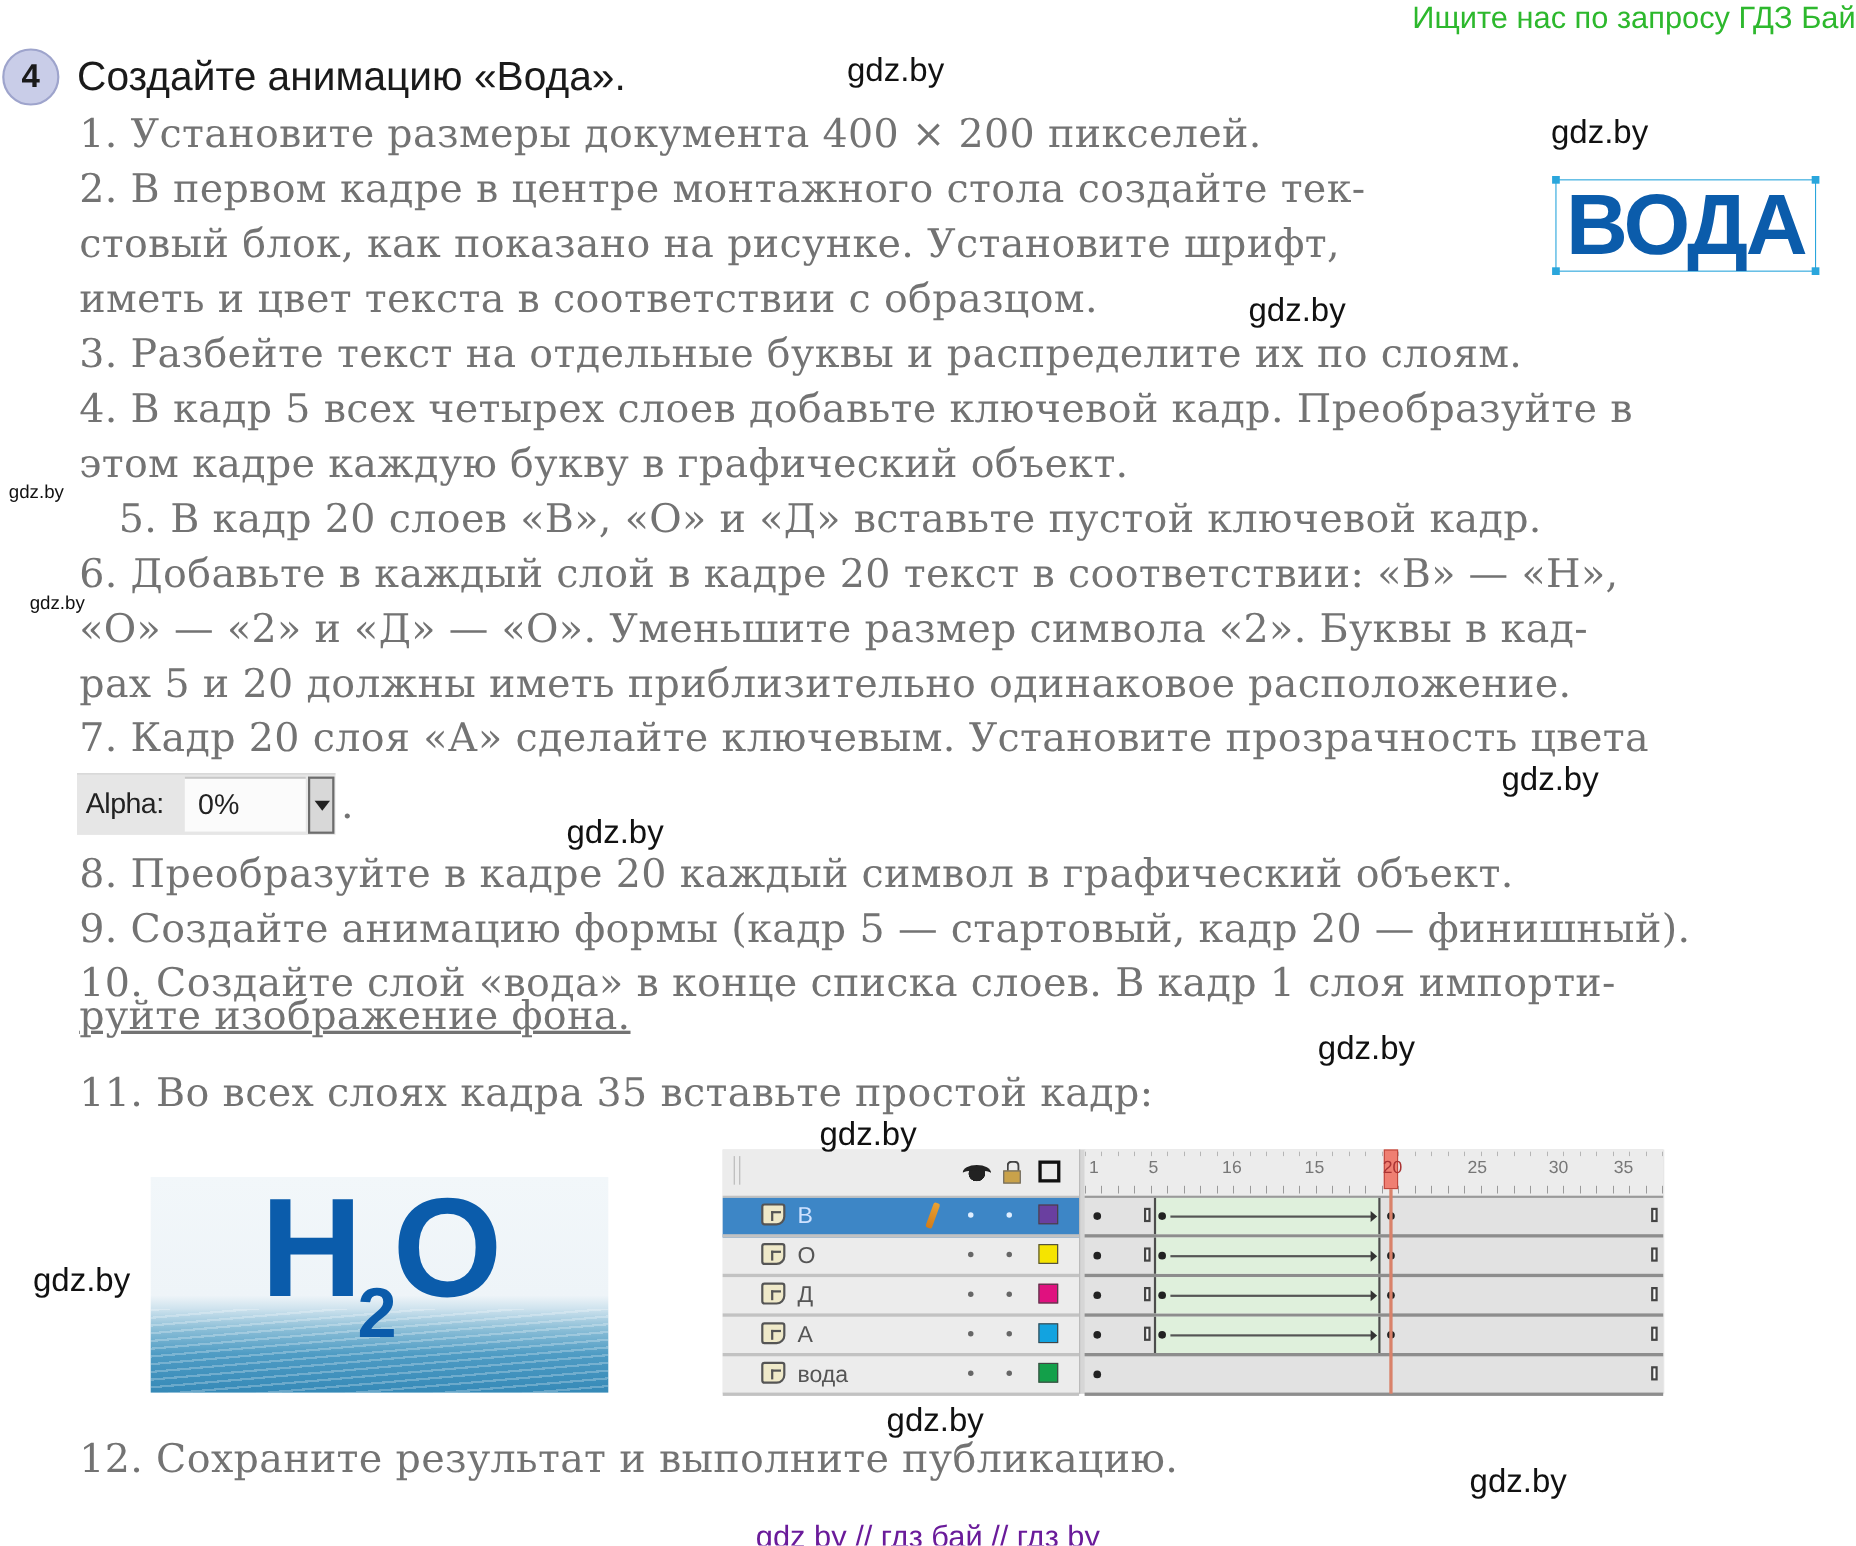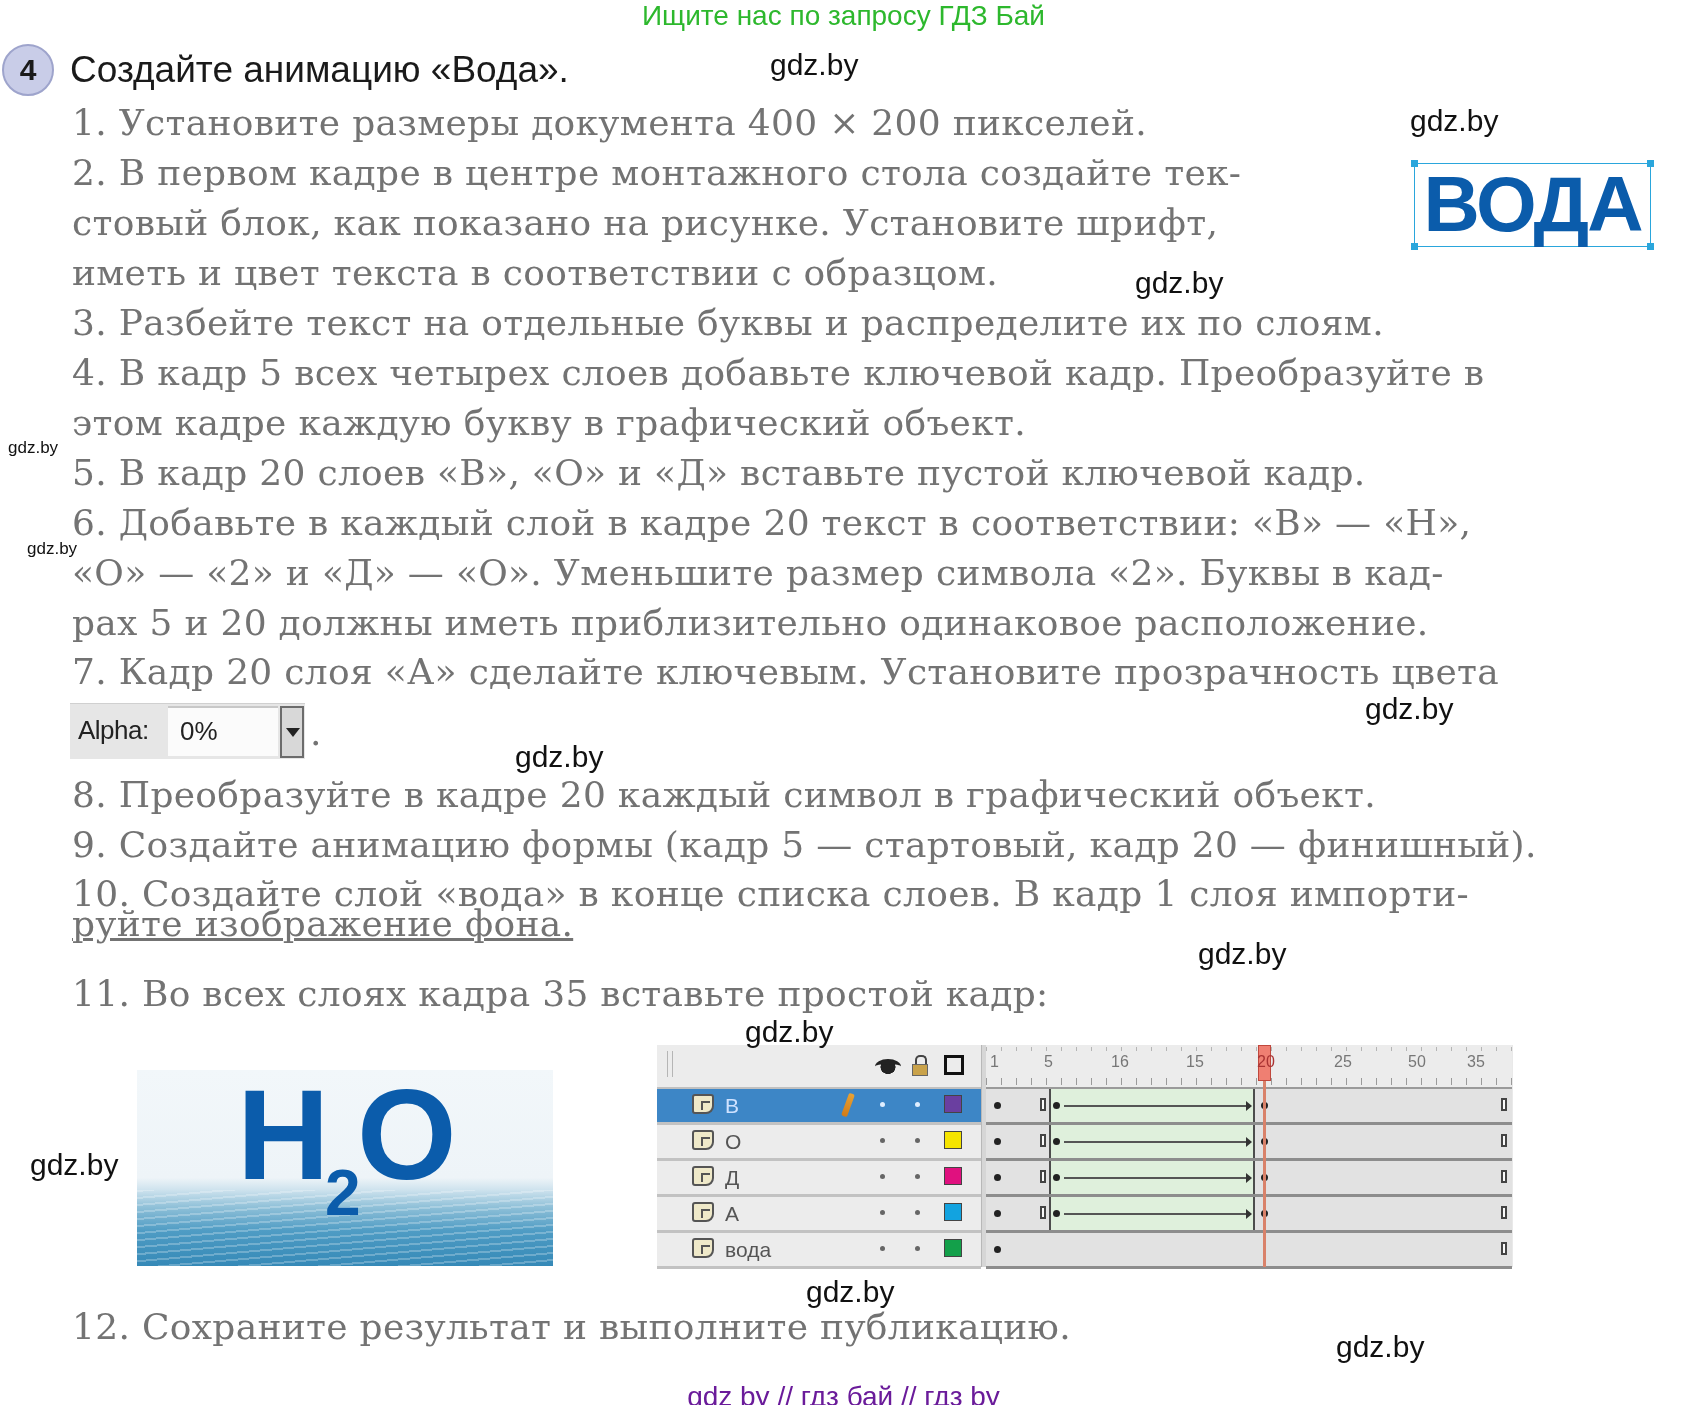--- a/index.html
+++ b/index.html
@@ -1,18 +1,18 @@
 <!DOCTYPE html>
 <html><head>
 <meta charset="utf-8">
 <style>
   html, body { margin:0; padding:0; }
   body { width:1687px; height:1405px; position:relative; background:#ffffff; overflow:hidden; }
   .abs { position:absolute; }
-  .wm-top { left:0; width:1687px; top:0; text-align:center; color:#2db82d; font-family:"Liberation Sans", sans-serif; font-size:28px; line-height:32px; }
+  .wm-top { left:0; width:1687px; top:0; text-align:right; color:#2db82d; font-family:"Liberation Sans", sans-serif; font-size:28px; line-height:32px; }
   .badge { left:2px; top:44px; width:52px; height:52px; border-radius:50%; background:#c9cde8; border:2px solid #9ea4cc; box-sizing:border-box; text-align:center; font-family:"Liberation Sans", sans-serif; font-weight:bold; font-size:30px; line-height:48px; color:#1a1a1a; }
   .task-title { left:70px; top:46px; font-family:"Liberation Sans", sans-serif; font-size:37px; line-height:48px; color:#1a1a1a; }
   .line { left:72px; font-family:"DejaVu Serif", "Liberation Serif", serif; font-size:36px; line-height:50px; color:#737373; white-space:nowrap; letter-spacing:0.3px; }
   .gdz { font-family:"Liberation Sans", sans-serif; color:#111; white-space:nowrap; }
   .gdz-l { font-size:30px; }
   .gdz-s { font-size:17px; }
   .voda-box { left:1414px; top:163px; width:237px; height:84px; border:1.5px solid #2aa6dc; box-sizing:border-box; }
   .voda-box .h { position:absolute; width:7px; height:7px; background:#2aa6dc; }
   .voda-text { position:absolute; left:0; top:-4px; width:100%; text-align:center; font-family:"Liberation Sans", sans-serif; font-weight:bold; font-size:78px; line-height:88px; color:#0b5cab; letter-spacing:-2px; }
   .alpha { left:70px; top:703px; width:235px; height:55px; background:#e6e6e6; border-top:1px solid #d0d0d0; }
@@ -71,21 +71,21 @@
 <div class="abs badge">4</div>
 <div class="abs task-title">Создайте анимацию «Вода».</div>
 
 <div class="abs line" style="top:98px;">1. Установите размеры документа 400 × 200 пикселей.</div>
 <div class="abs line" style="top:148px;">2. В первом кадре в центре монтажного стола создайте тек-</div>
 <div class="abs line" style="top:198px;">стовый блок, как показано на рисунке. Установите шрифт,</div>
 <div class="abs line" style="top:248px;">иметь и цвет текста в соответствии с образцом.</div>
 <div class="abs line" style="top:298px;">3. Разбейте текст на отдельные буквы и распределите их по слоям.</div>
 <div class="abs line" style="top:348px;">4. В кадр 5 всех четырех слоев добавьте ключевой кадр. Преобразуйте в</div>
 <div class="abs line" style="top:398px;">этом кадре каждую букву в графический объект.</div>
-<div class="abs line" style="top:448px;">5. В кадр 20 слоев «В», «О» и «Д» вставьте пустой ключевой кадр.</div>
+<div class="abs line" style="top:448px;margin-left:36px;">5. В кадр 20 слоев «В», «О» и «Д» вставьте пустой ключевой кадр.</div>
 <div class="abs line" style="top:498px;">6. Добавьте в каждый слой в кадре 20 текст в соответствии: «В» — «Н»,</div>
 <div class="abs line" style="top:548px;">«О» — «2» и «Д» — «О». Уменьшите размер символа «2». Буквы в кад-</div>
 <div class="abs line" style="top:598px;">рах 5 и 20 должны иметь приблизительно одинаковое расположение.</div>
 <div class="abs line" style="top:647px;">7. Кадр 20 слоя «А» сделайте ключевым. Установите прозрачность цвета</div>
 
 <div class="abs alpha">
   <span class="alpha-label">Alpha:</span>
   <span class="alpha-input">0%</span>
   <span class="alpha-drop"></span>
 </div>
@@ -166,21 +166,21 @@
     <div class="ruler">
       <div class="ruler-ticks-top"></div>
       <div class="ruler-ticks"></div>
       <span class="tick-label" style="left:4px;">1</span>
       <span class="tick-label" style="left:58px;">5</span>
       <span class="tick-label" style="left:125px;">16</span>
       <span class="tick-label" style="left:200px;">15</span>
       <span class="playhead-box"></span>
       <span class="tick-label" style="left:271px; color:#a33;">20</span>
       <span class="tick-label" style="left:348px;">25</span>
-      <span class="tick-label" style="left:422px;">50</span>
+      <span class="tick-label" style="left:422px;">30</span>
       <span class="tick-label" style="left:481px;">35</span>
     </div>
 
     <div class="frow" style="top:44px;">
       <span class="tween"></span>
       <span class="tween-line"></span>
       <span class="kf" style="left:8px;"></span>
       <span class="ekf" style="left:54px;"></span>
       <span class="kf" style="left:67px;"></span>
       <span class="kf" style="left:275px;"></span>

